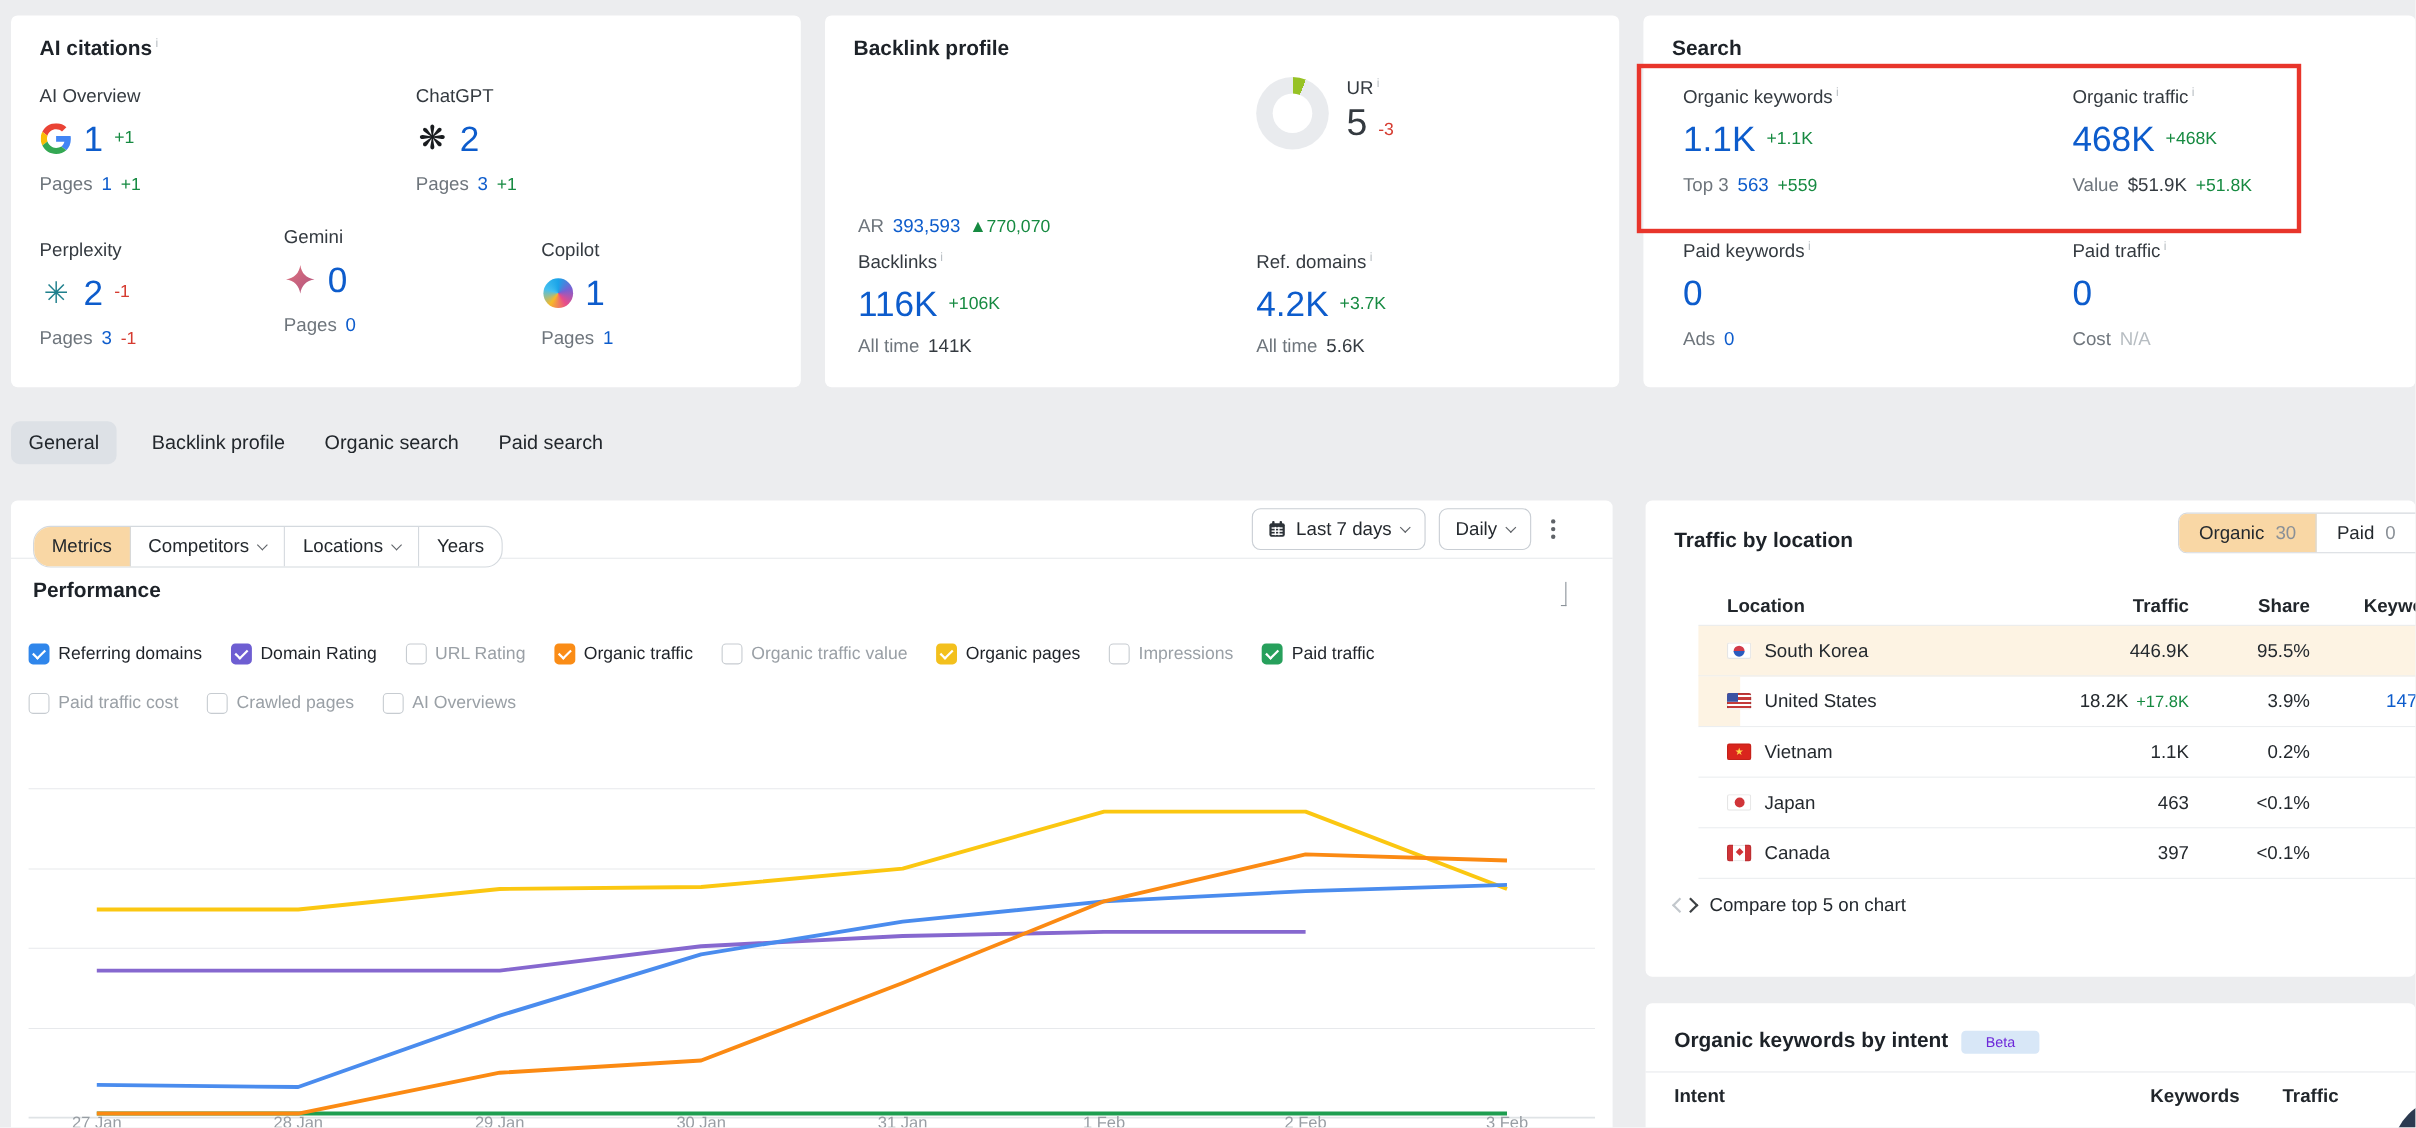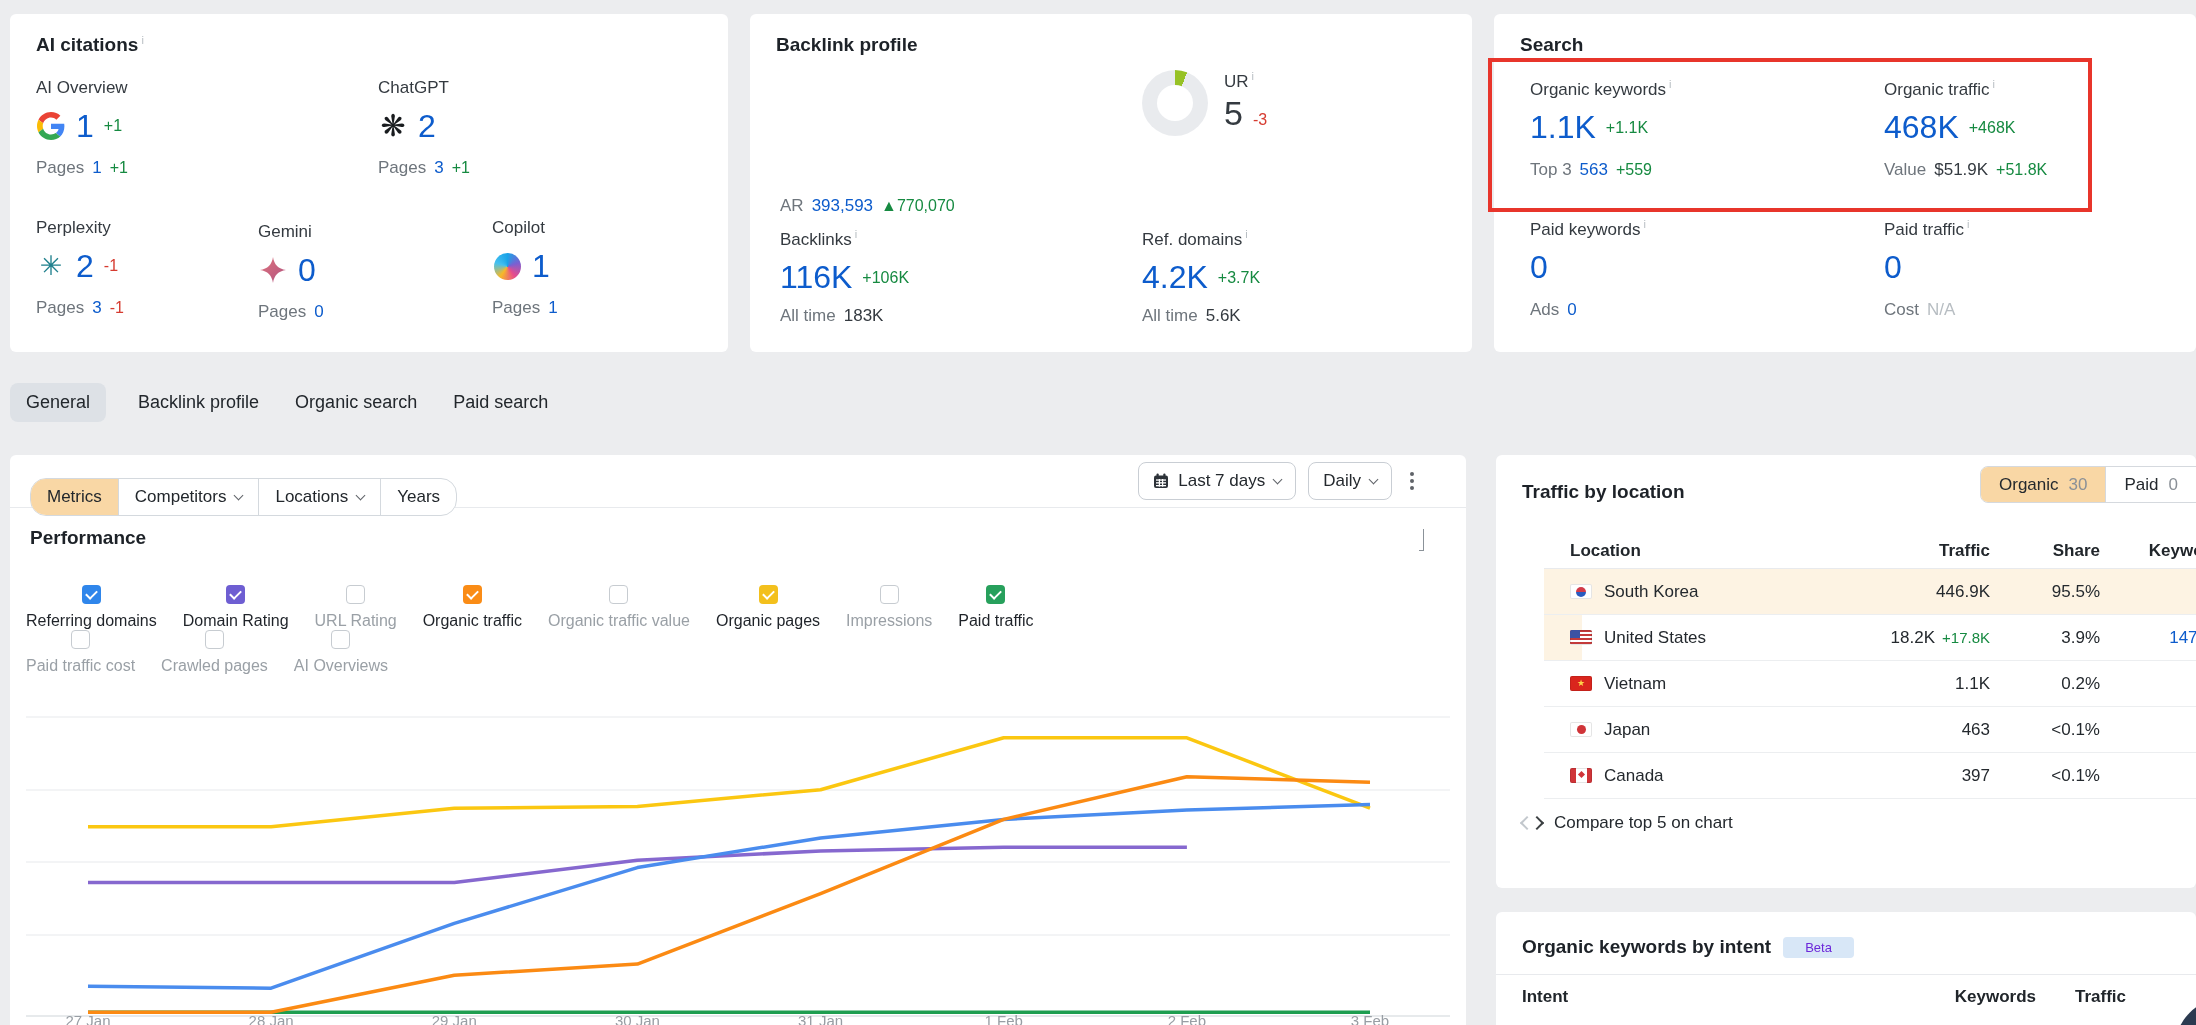--- a/index.html
+++ b/index.html
@@ -62,21 +62,21 @@
   .dots{display:flex;flex-direction:column;gap:3px;padding:6px;cursor:pointer;}
   .dots i{width:4px;height:4px;border-radius:50%;background:#5f6368;}
 
   .perf-head{position:absolute;left:20px;top:72px;font-size:19px;font-weight:bold;color:#1d2228;}
   .collapse{position:absolute;right:42px;top:76px;cursor:pointer;}
   .collapse .caret{border-color:#8b9299;padding:2px;}
 
   .check-row{position:absolute;left:16px;display:flex;gap:26px;align-items:center;font-size:16px;}
   .check-row.r1{top:130px;}
   .check-row.r2{top:175px;}
-  .check-item{display:flex;align-items:center;gap:8px;cursor:pointer;white-space:nowrap;flex-direction:column;}
+  .check-item{display:flex;align-items:center;gap:8px;cursor:pointer;white-space:nowrap;}
   .cbox{position:relative;width:19px;height:19px;border-radius:4px;flex:0 0 auto;}
   .cbox.unchecked{border:1.5px solid #c7ccd1;background:#fff;}
   .cbox.checked::after{content:"";position:absolute;left:4px;top:5px;width:9px;height:5px;border-left:2px solid #fff;border-bottom:2px solid #fff;transform:rotate(-45deg);}
   .check-item .lab{color:#1f2329;}
   .check-item.off .lab{color:#9aa0a6;}
 
   #perf-chart{position:absolute;left:0;top:190px;}
   .x-labels{position:absolute;left:0;top:557px;width:100%;height:30px;font-size:15px;color:#989ea4;}
   .x-labels span{position:absolute;width:80px;text-align:center;}
 
@@ -180,21 +180,21 @@
         <span class="m-number">2</span>
         <span class="m-delta down">-1</span>
       </div>
       <div class="m-sub">
           <span class="lbl">Pages</span>
           <span class="val">3</span>
           <span class="m-delta down">-1</span>
         </div>
     </div>
 
-    <div class="m-block" style="left:248px;top:208px;width:210px;">
+    <div class="m-block" style="left:248px;top:192px;width:210px;">
       <div class="m-label"><span>Gemini</span></div>
       <div class="m-value-row">
         <span class="ai-icon">
           <svg width="26" height="26" viewBox="0 0 24 24">
               <defs>
                 <linearGradient id="gg" x1="0" y1="0" x2="1" y2="1">
                   <stop offset="0" stop-color="#e0737e"></stop>
                   <stop offset="1" stop-color="#b0537f"></stop>
                 </linearGradient>
               </defs>
@@ -245,21 +245,21 @@
     </div>
 
     <div class="m-block" style="left:30px;top:214px;">
       <div class="m-label"><span>Backlinks</span><sup class="info">i</sup></div>
       <div class="m-value-row">
         <span class="m-number">116K</span>
         <span class="m-delta up">+106K</span>
       </div>
       <div class="m-sub" style="margin-top:8px;">
           <span class="lbl">All time</span>
-          <span class="val dark">183K</span>
+          <span class="val dark">141K</span>
         </div>
     </div>
 
     <div class="m-block" style="left:392px;top:214px;">
       <div class="m-label"><span>Ref. domains</span><sup class="info">i</sup></div>
       <div class="m-value-row">
         <span class="m-number">4.2K</span>
         <span class="m-delta up">+3.7K</span>
       </div>
       <div class="m-sub" style="margin-top:8px;">

